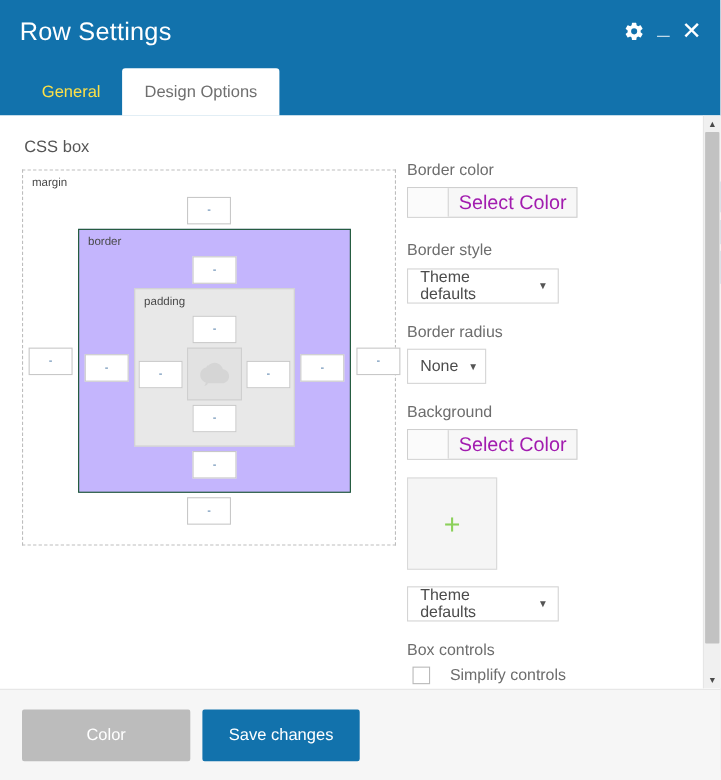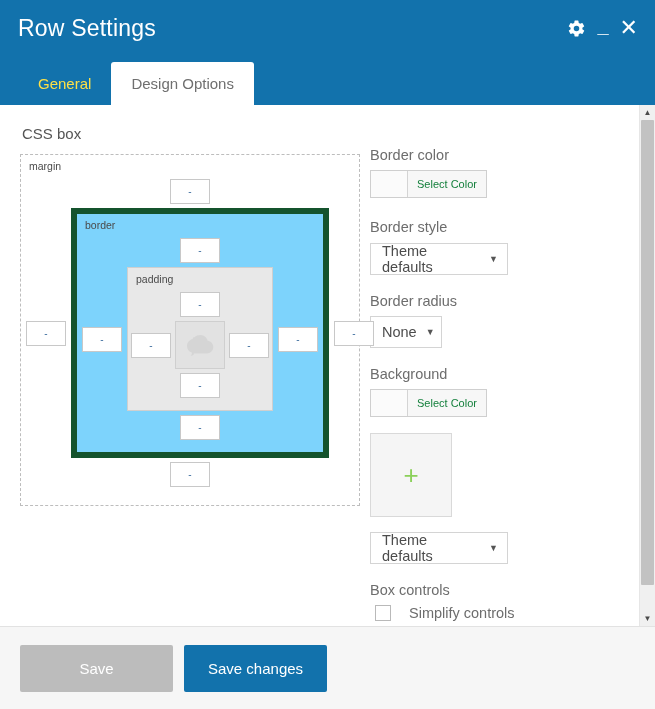--- a/index.html
+++ b/index.html
@@ -141,22 +141,22 @@
     margin: 2px 0 12px 2px;
   }
 
   .cssbox-margin {
     border: 1px dashed #bdbdbd;
     padding: 10px 0 10px 0;
     position: relative;
     background: #ffffff;
   }
   .cssbox-border {
-    border: 6px solid #14532d;
-    background: #7dd3fc;
+    border: 1px solid #14532d;
+    background: #c4b5fd;
     margin: 0 46px;
     padding: 8px 0 8px 0;
     position: relative;
   }
   .cssbox-padding {
     border: 1px solid #cfcfcf;
     background: #e8e8e8;
     margin: 0 34px;
     padding: 8px 0 8px 0;
     position: relative;
@@ -228,22 +228,22 @@
   }
   .color-swatch {
     width: 36px;
     background: #fbfbfb;
     border-right: 1px solid #d4d4d4;
   }
   .color-btn-label {
     display: flex;
     align-items: center;
     padding: 0 9px;
-    font-size: 11px;
-    color: #15803d;
+    font-size: 18px;
+    color: #a21caf;
   }
 
   .select-box {
     display: inline-flex;
     align-items: center;
     justify-content: space-between;
     border: 1px solid #d4d4d4;
     background: #ffffff;
     height: 32px;
     padding: 0 9px 0 11px;
@@ -537,17 +537,17 @@
     <div class="inner-scrollbar">
       <div class="sb-arrow">▲</div>
       <div class="sb-track">
         <div class="sb-thumb"></div>
       </div>
       <div class="sb-arrow">▼</div>
     </div>
   </div>
 
   <div class="modal-footer">
-    <button class="btn btn-close">Save</button>
+    <button class="btn btn-close">Color</button>
     <button class="btn btn-save">Save changes</button>
   </div>
 
 </div>
 
 </body></html>

